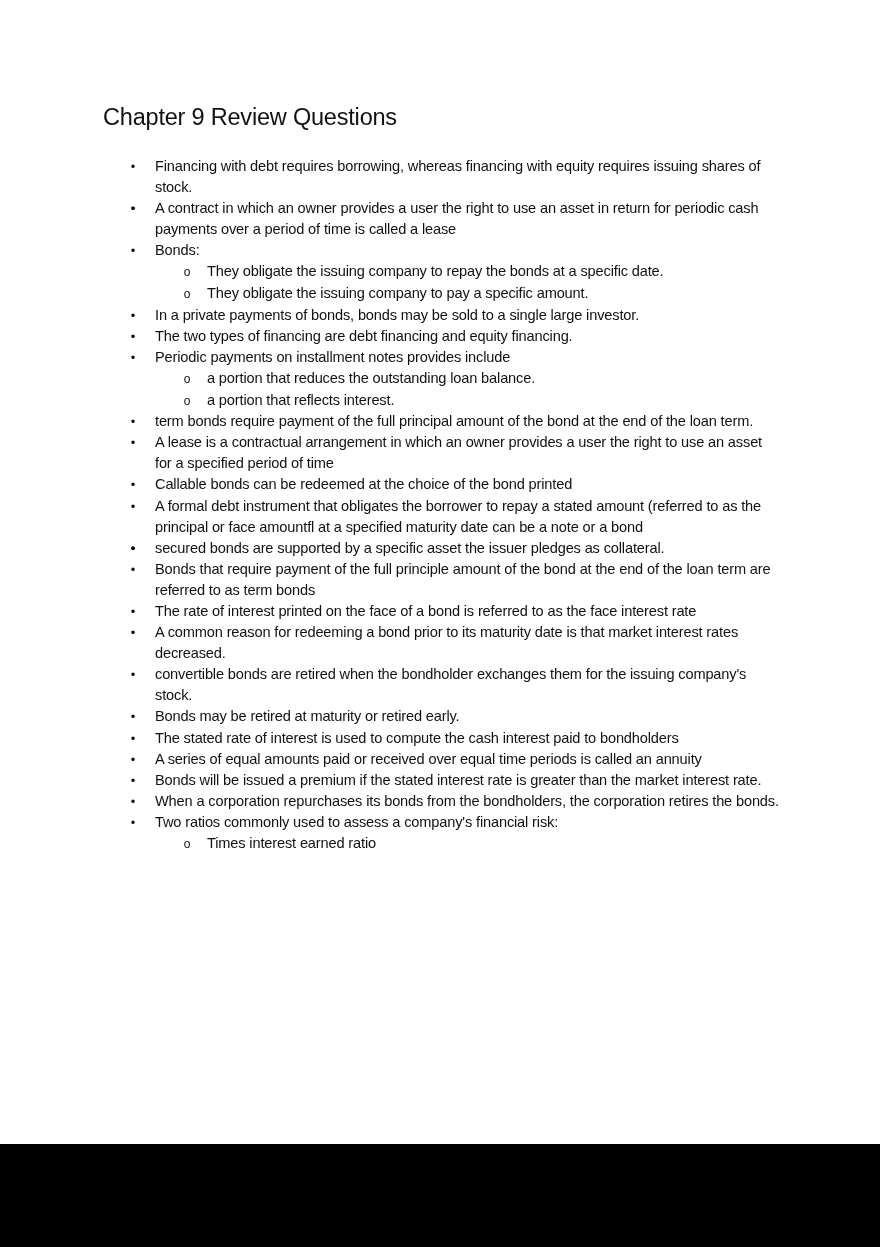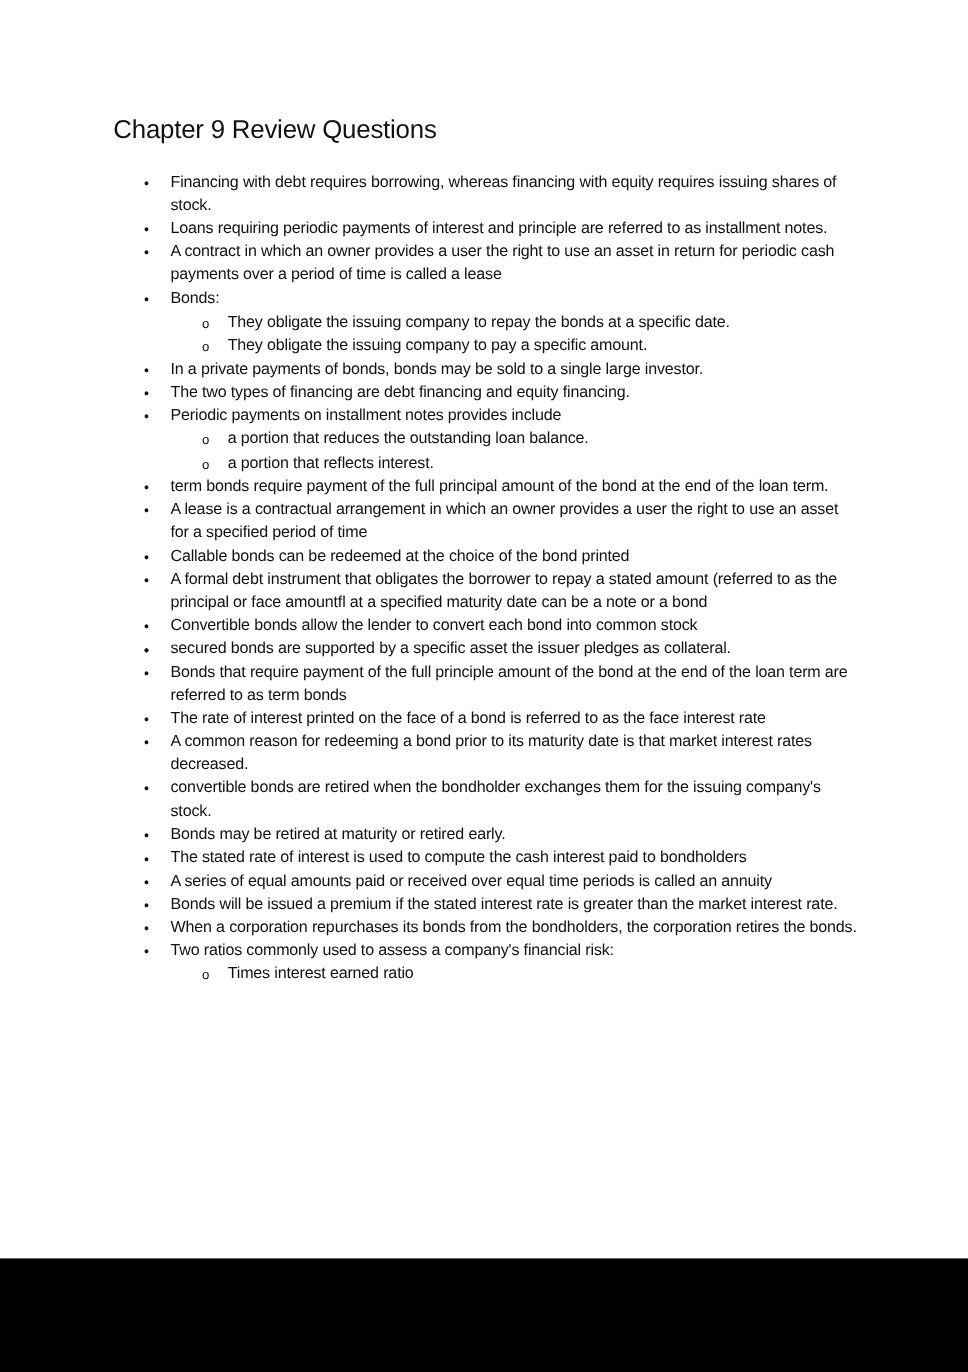--- a/index.html
+++ b/index.html
@@ -97,21 +97,20 @@
 
   <ul class="list" id="bullet-list">
 
   <li class="item">
     <span class="bullet">•</span>
     <span class="item-text">Financing with debt requires borrowing, whereas financing with equity requires issuing shares of stock.</span>
     
   </li>
       <li class="item">
     <span class="bullet">•</span>
-    <span class="item-text">Loans requiring periodic payments of interest and principle are referred to as installment notes.</span>
     
   </li>
       <li class="item">
     <span class="bullet">•</span>
     <span class="item-text">A contract in which an owner provides a user the right to use an asset in return for periodic cash payments over a period of time is called a lease</span>
     
   </li>
       <li class="item">
     <span class="bullet">•</span>
     <span class="item-text">Bonds:</span>
@@ -165,21 +164,20 @@
     <span class="item-text">Callable bonds can be redeemed at the choice of the bond printed</span>
     
   </li>
       <li class="item">
     <span class="bullet">•</span>
     <span class="item-text">A formal debt instrument that obligates the borrower to repay a stated amount (referred to as the principal or face amountfl at a specified maturity date can be a note or a bond</span>
     
   </li>
       <li class="item">
     <span class="bullet">•</span>
-    <span class="item-text">Convertible bonds allow the lender to convert each bond into common stock</span>
     
   </li>
       <li class="item">
     <span class="bullet">•</span>
     
   </li>
       <li class="item">
     <span class="bullet">•</span>
     <span class="item-text">secured bonds are supported by a specific asset the issuer pledges as collateral.</span>
     

